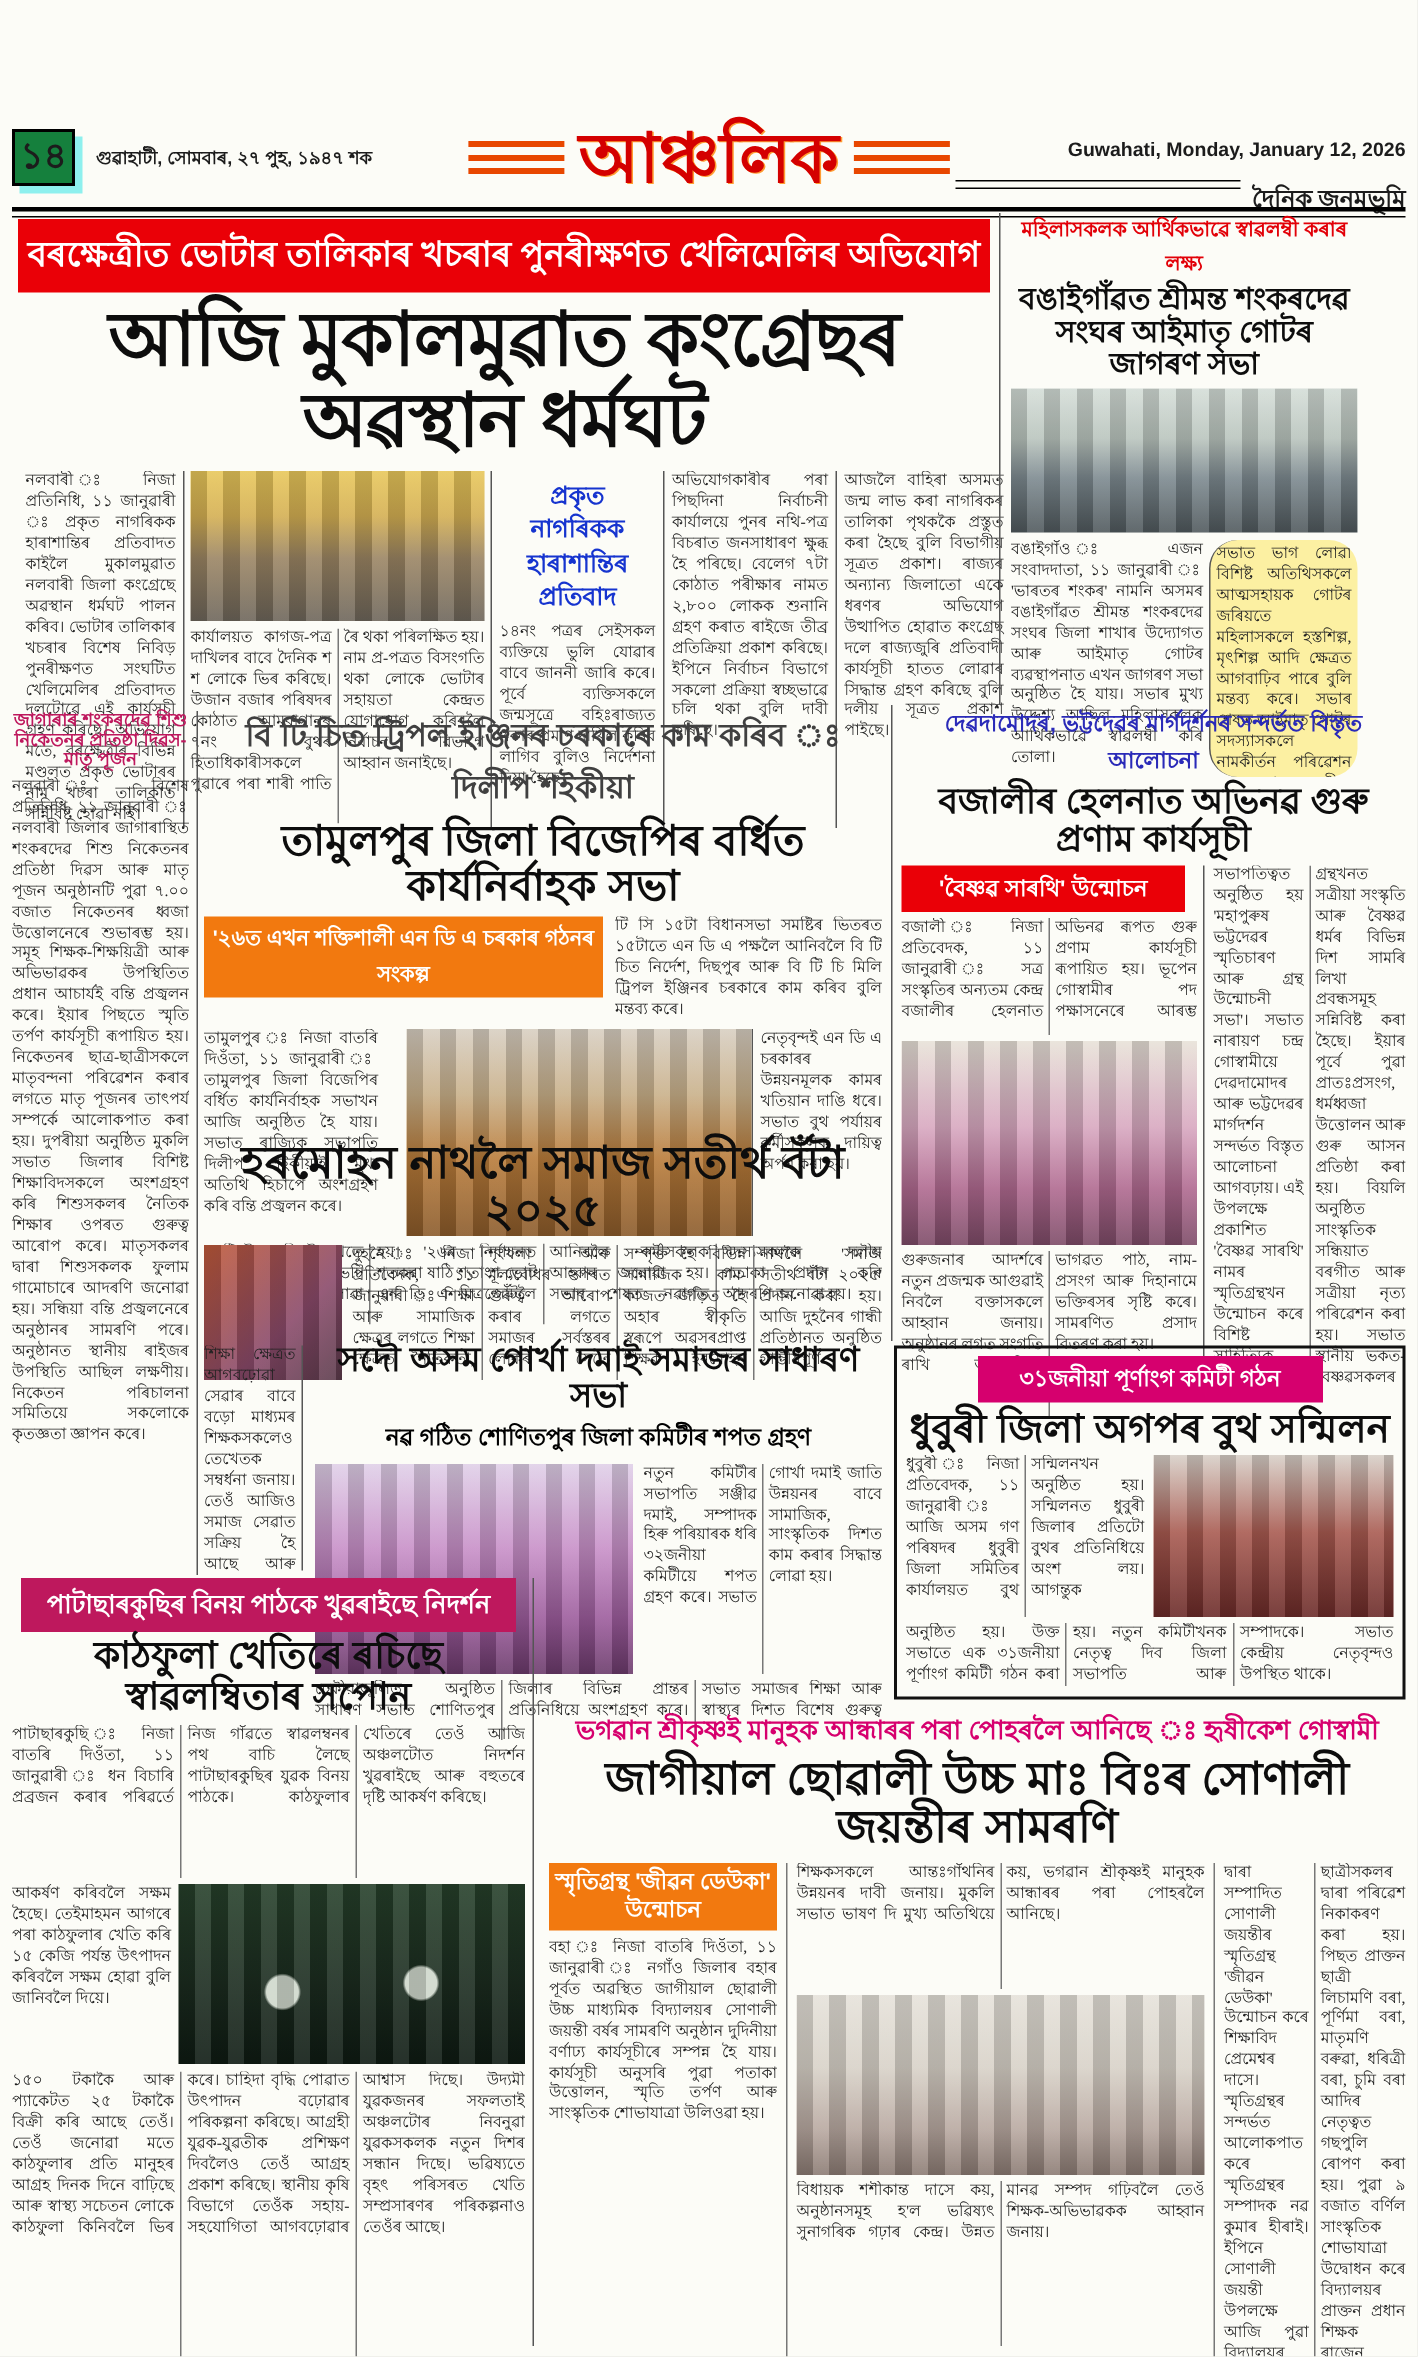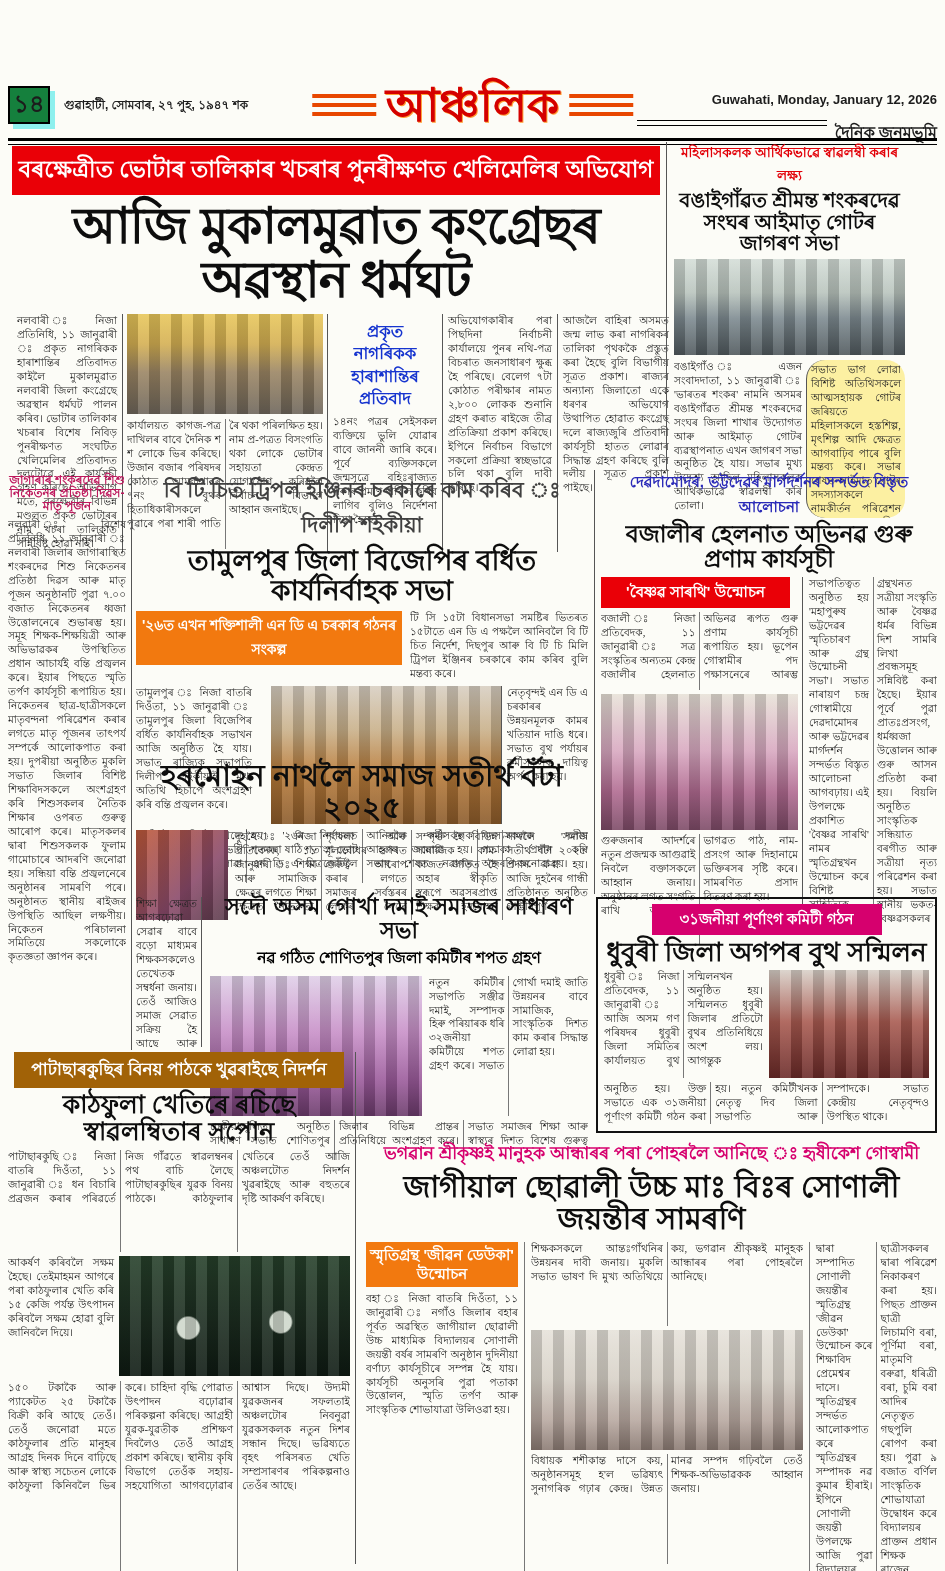--- a/index.html
+++ b/index.html
@@ -88,21 +88,21 @@
   .gor-bot{margin-top:4px;height:40px;column-count:3;column-gap:9px;column-rule:1px solid #777;}
   
   .dhu{border:2px solid #111;padding:5px 6px;}
   .box-magenta{background:#d6006e;color:#fff;font-family:"Liberation Sans",sans-serif;font-weight:bold;
                text-align:center;font-size:15px;padding:3px 10px;width:210px;margin:0 auto;}
   .dhu-hl{font-size:26px;margin-top:3px;}
   .dhu-row{display:flex;margin-top:4px;height:108px;}
   .dhu-txt{flex:1;column-count:2;column-gap:8px;column-rule:1px solid #777;margin-right:6px;}
   .dhu-bot{margin-top:4px;height:42px;column-count:3;column-gap:9px;column-rule:1px solid #777;}
   
-  .kat-kick{background:#a16207;color:#fff;font-size:17px;padding:4px 4px;margin:0 6px;}
+  .kat-kick{background:#be185d;color:#fff;font-size:17px;padding:4px 4px;margin:0 6px;}
   .kat-hl{font-size:25px;margin-top:3px;}
   .kat-top{column-count:3;column-gap:9px;column-rule:1px solid #777;margin-top:5px;height:102px;}
   .kat-mid{display:flex;margin-top:4px;height:120px;}
   .kat-bot{column-count:3;column-gap:9px;column-rule:1px solid #777;margin-top:5px;height:212px;}
   
   .jgl-kick{color:#d6006e;font-size:17.5px;}
   .jgl-hl{font-size:30px;margin-top:2px;}
   .jgl-wrap{display:flex;margin-top:6px;height:338px;}
   .jgl-l{width:152px;flex:none;padding-right:6px;}
   .jgl-l .box-orange{font-size:15px;line-height:1.3;margin-bottom:5px;}

